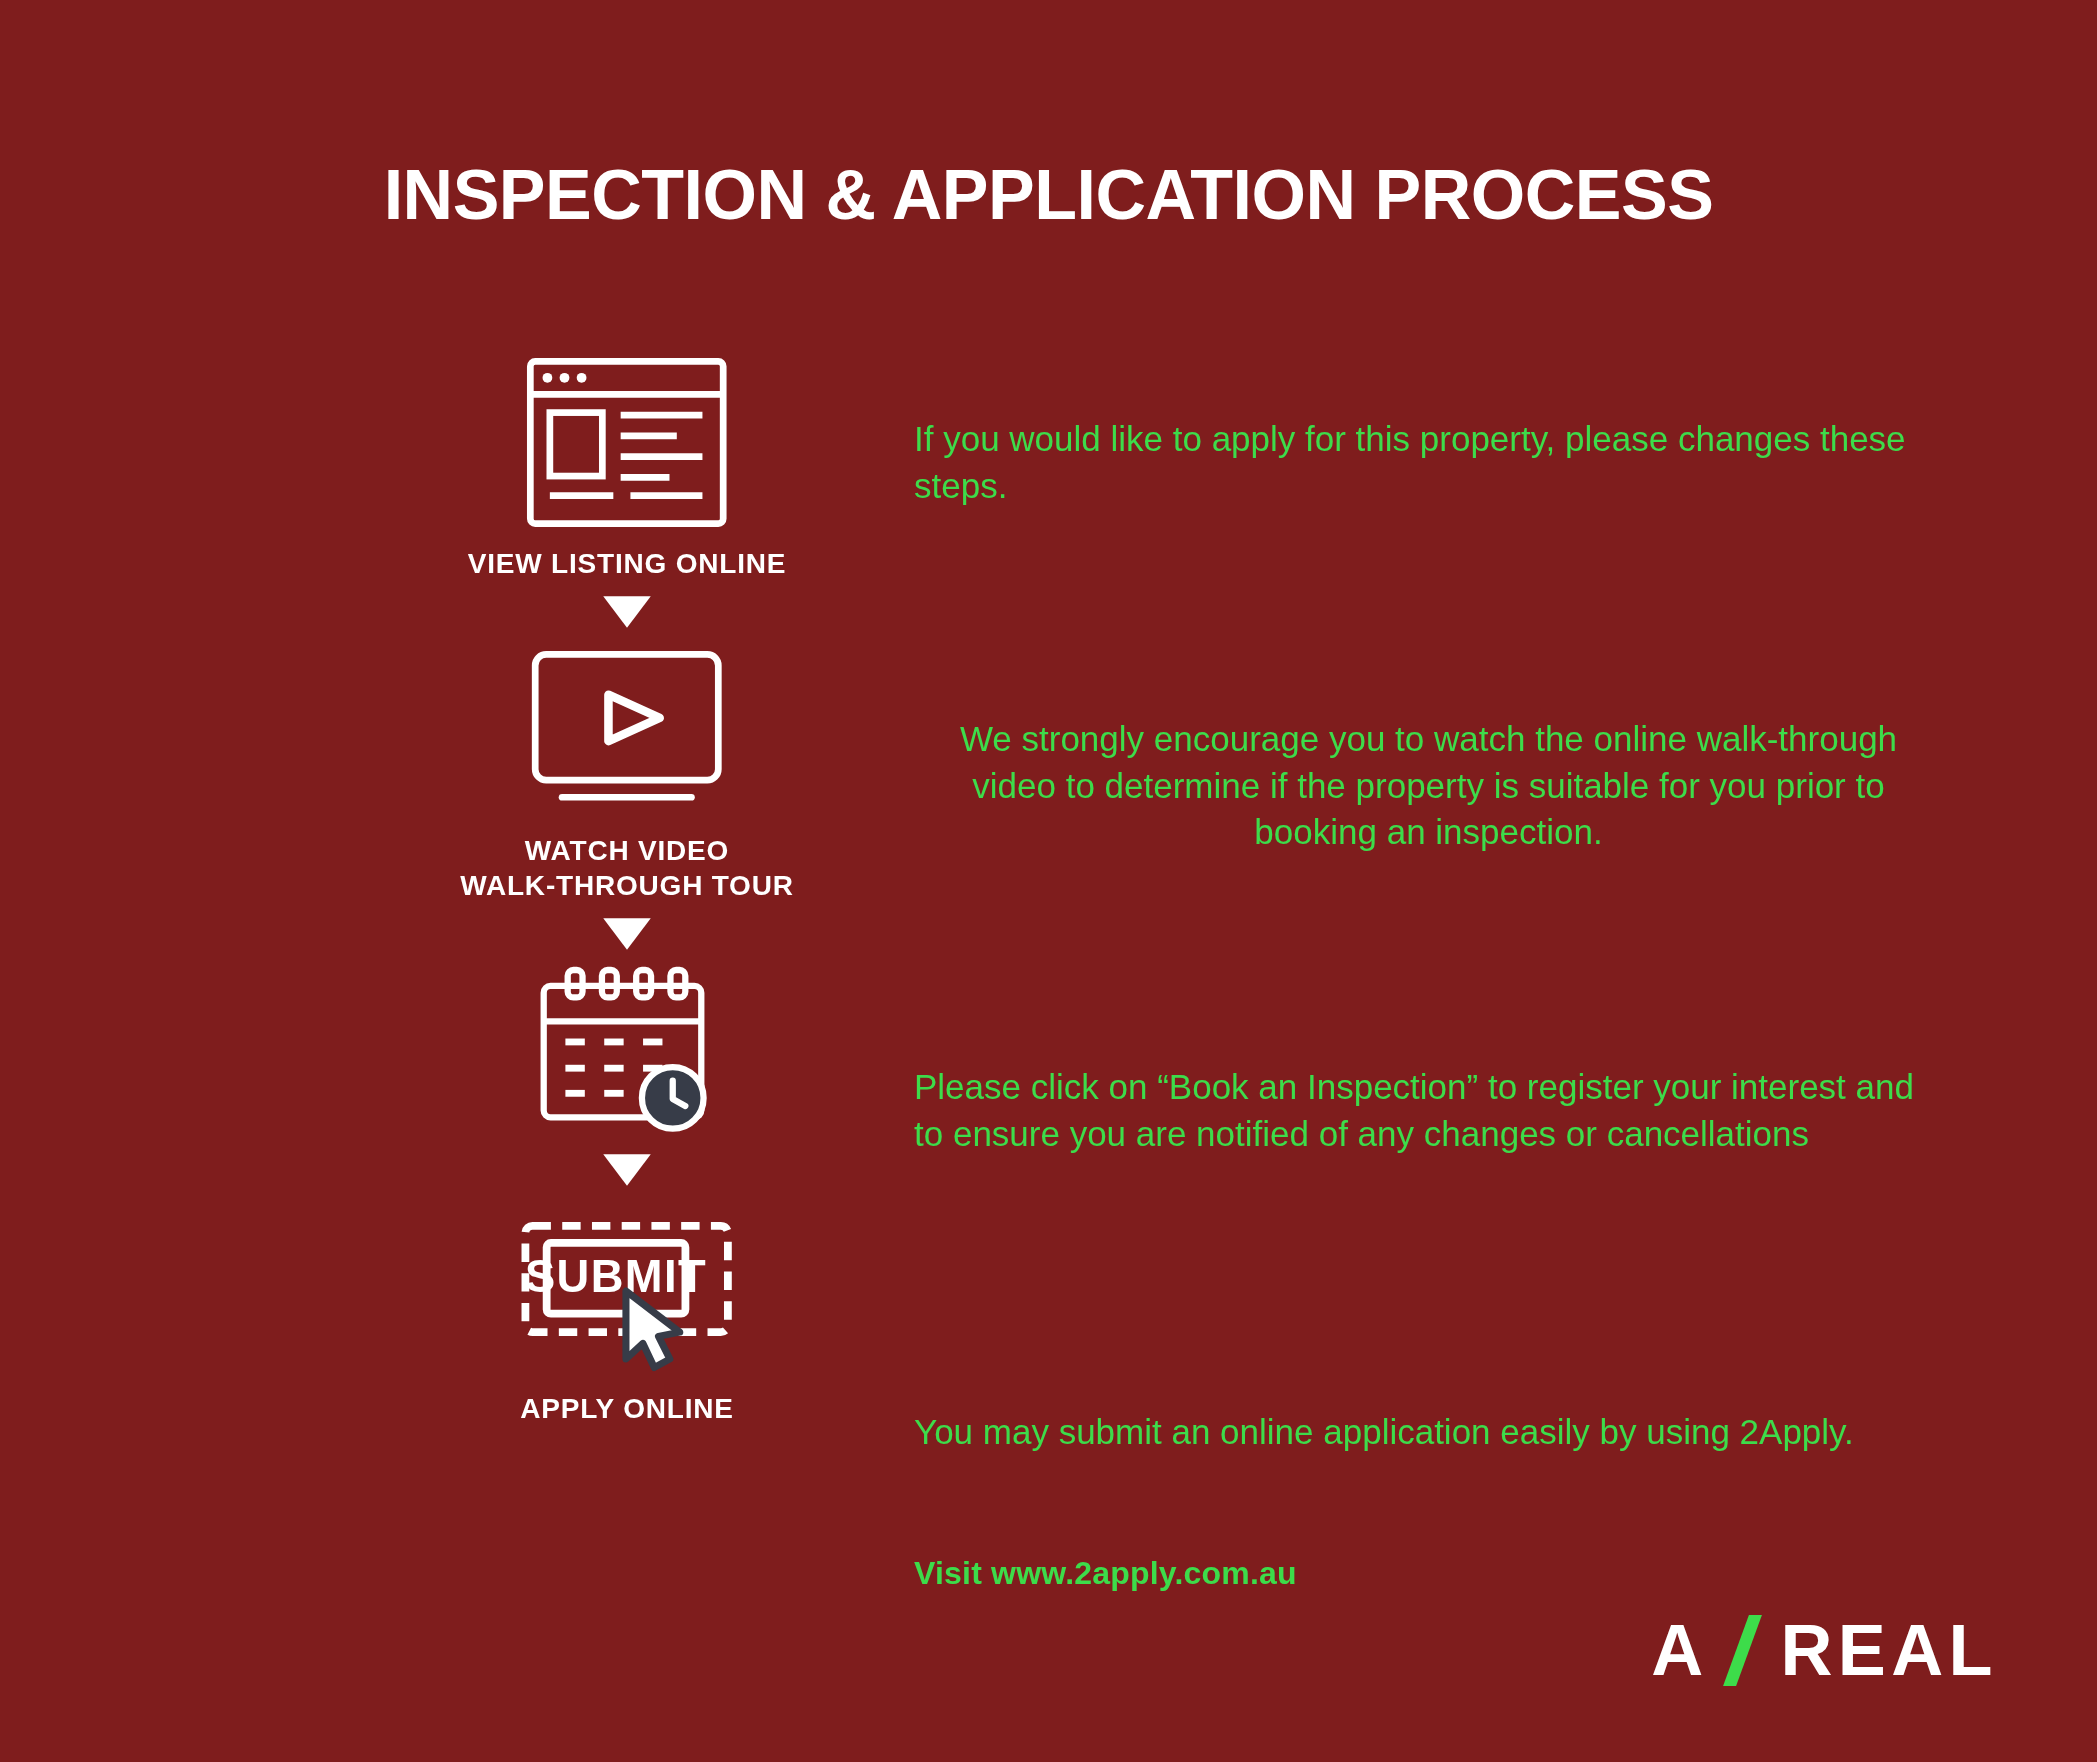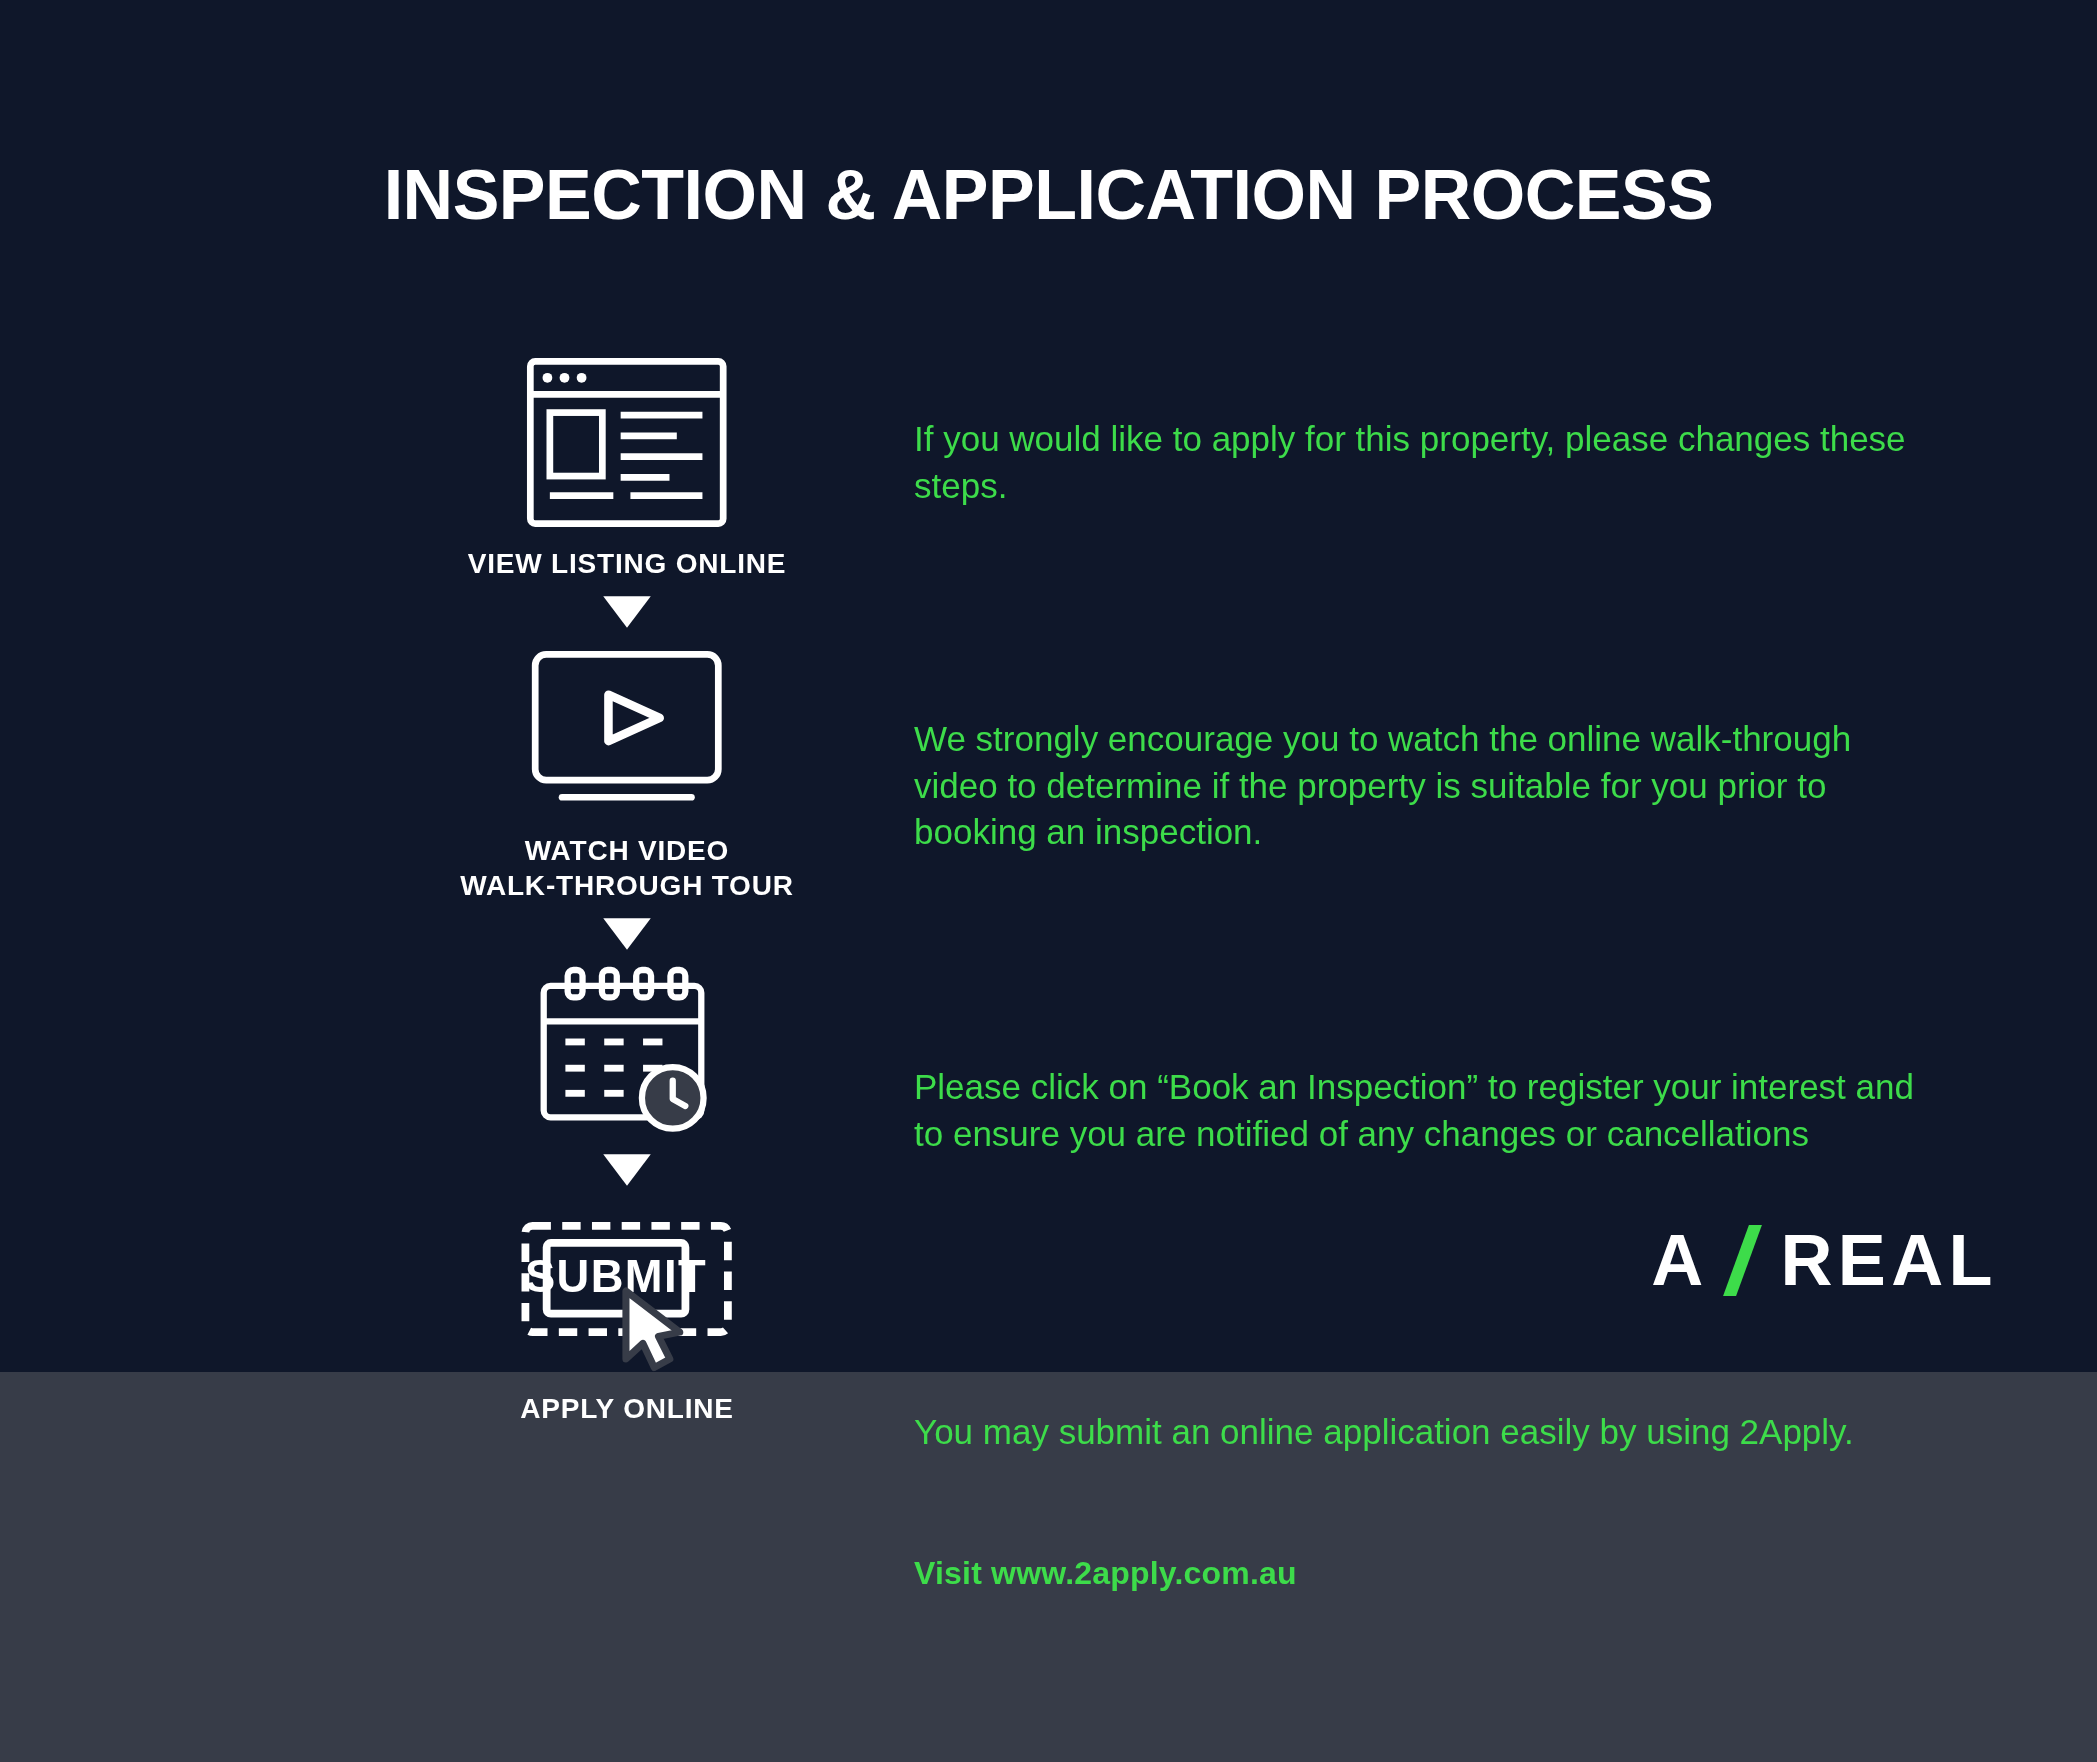--- a/index.html
+++ b/index.html
@@ -12,22 +12,22 @@
     height: 1762px;
     font-family: "Liberation Sans", sans-serif;
     color: #ffffff;
     overflow: hidden;
     position: relative;
   }
 
   .page {
     position: relative;
     width: 2097px;
-    height: 1372px;
-    background: #0f172a;
+    height: 1762px;
+    background: #7f1d1d;
   }
 
   
   .title {
     position: absolute;
     left: 0;
     top: 155px;
     width: 2097px;
     text-align: center;
     font-size: 70px;
@@ -85,21 +85,21 @@
   .note {
     position: absolute;
     left: 0;
     color: #3ddc4a;
     font-size: 35px;
     line-height: 1.33;
     font-weight: 400;
   }
 
   .note.n0 { top: 19.3px; }
-  .note.n1 { top: 319px; }
+  .note.n1 { top: 319px; text-align: center; }
   .note.n2 { top: 667px; }
   .note.n3 { top: 1012px; }
 
   .visit {
     position: absolute;
     left: 0;
     top: 1158px;
     color: #3ddc4a;
     font-size: 32px;
     font-weight: bold;

